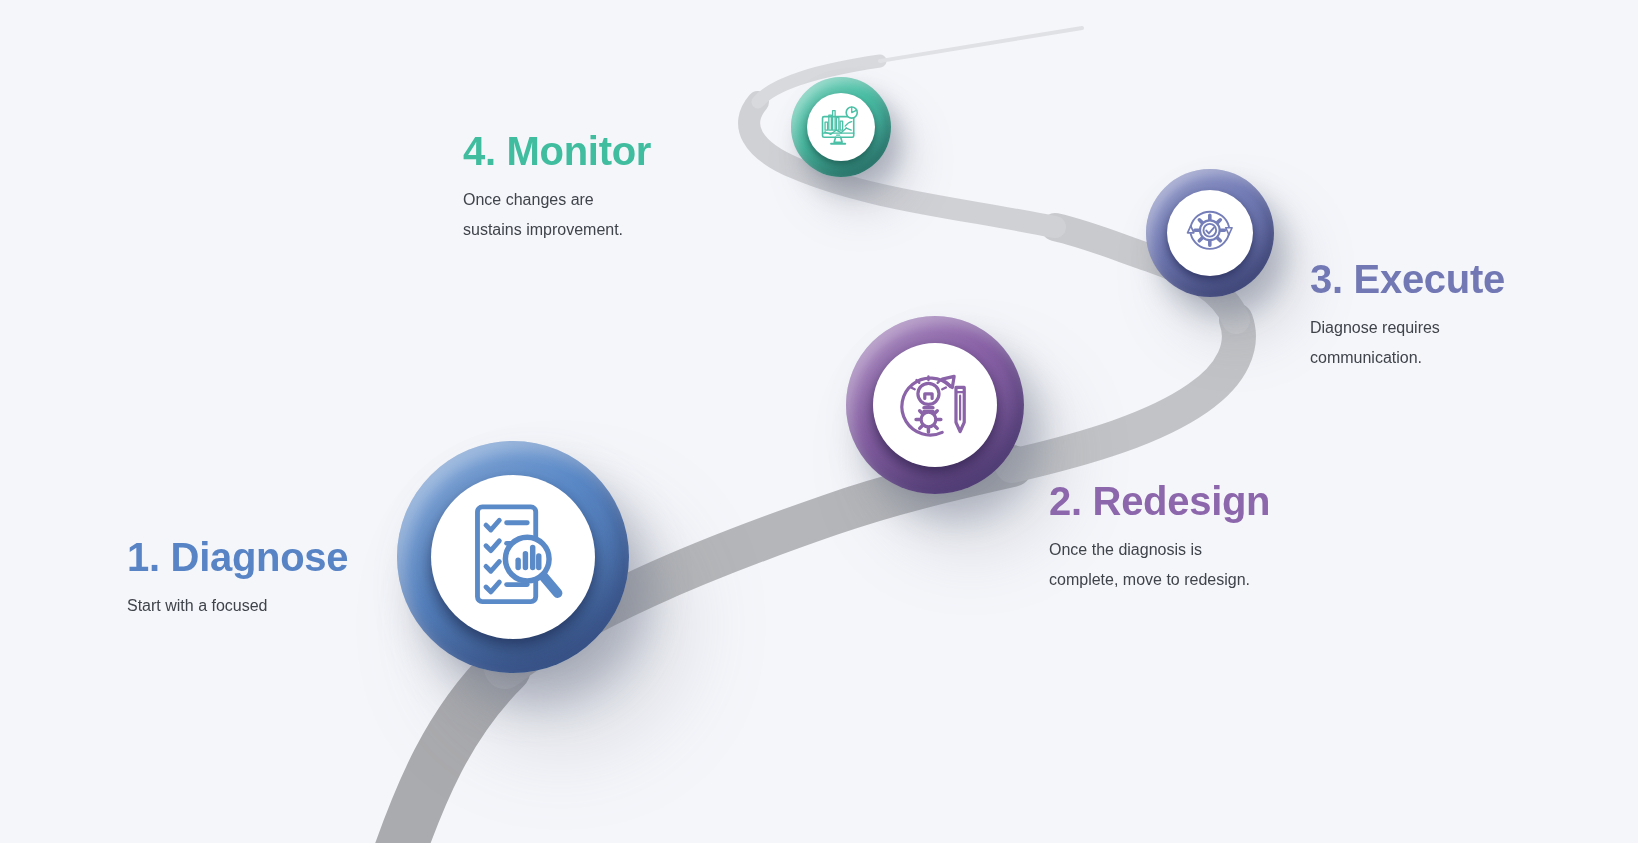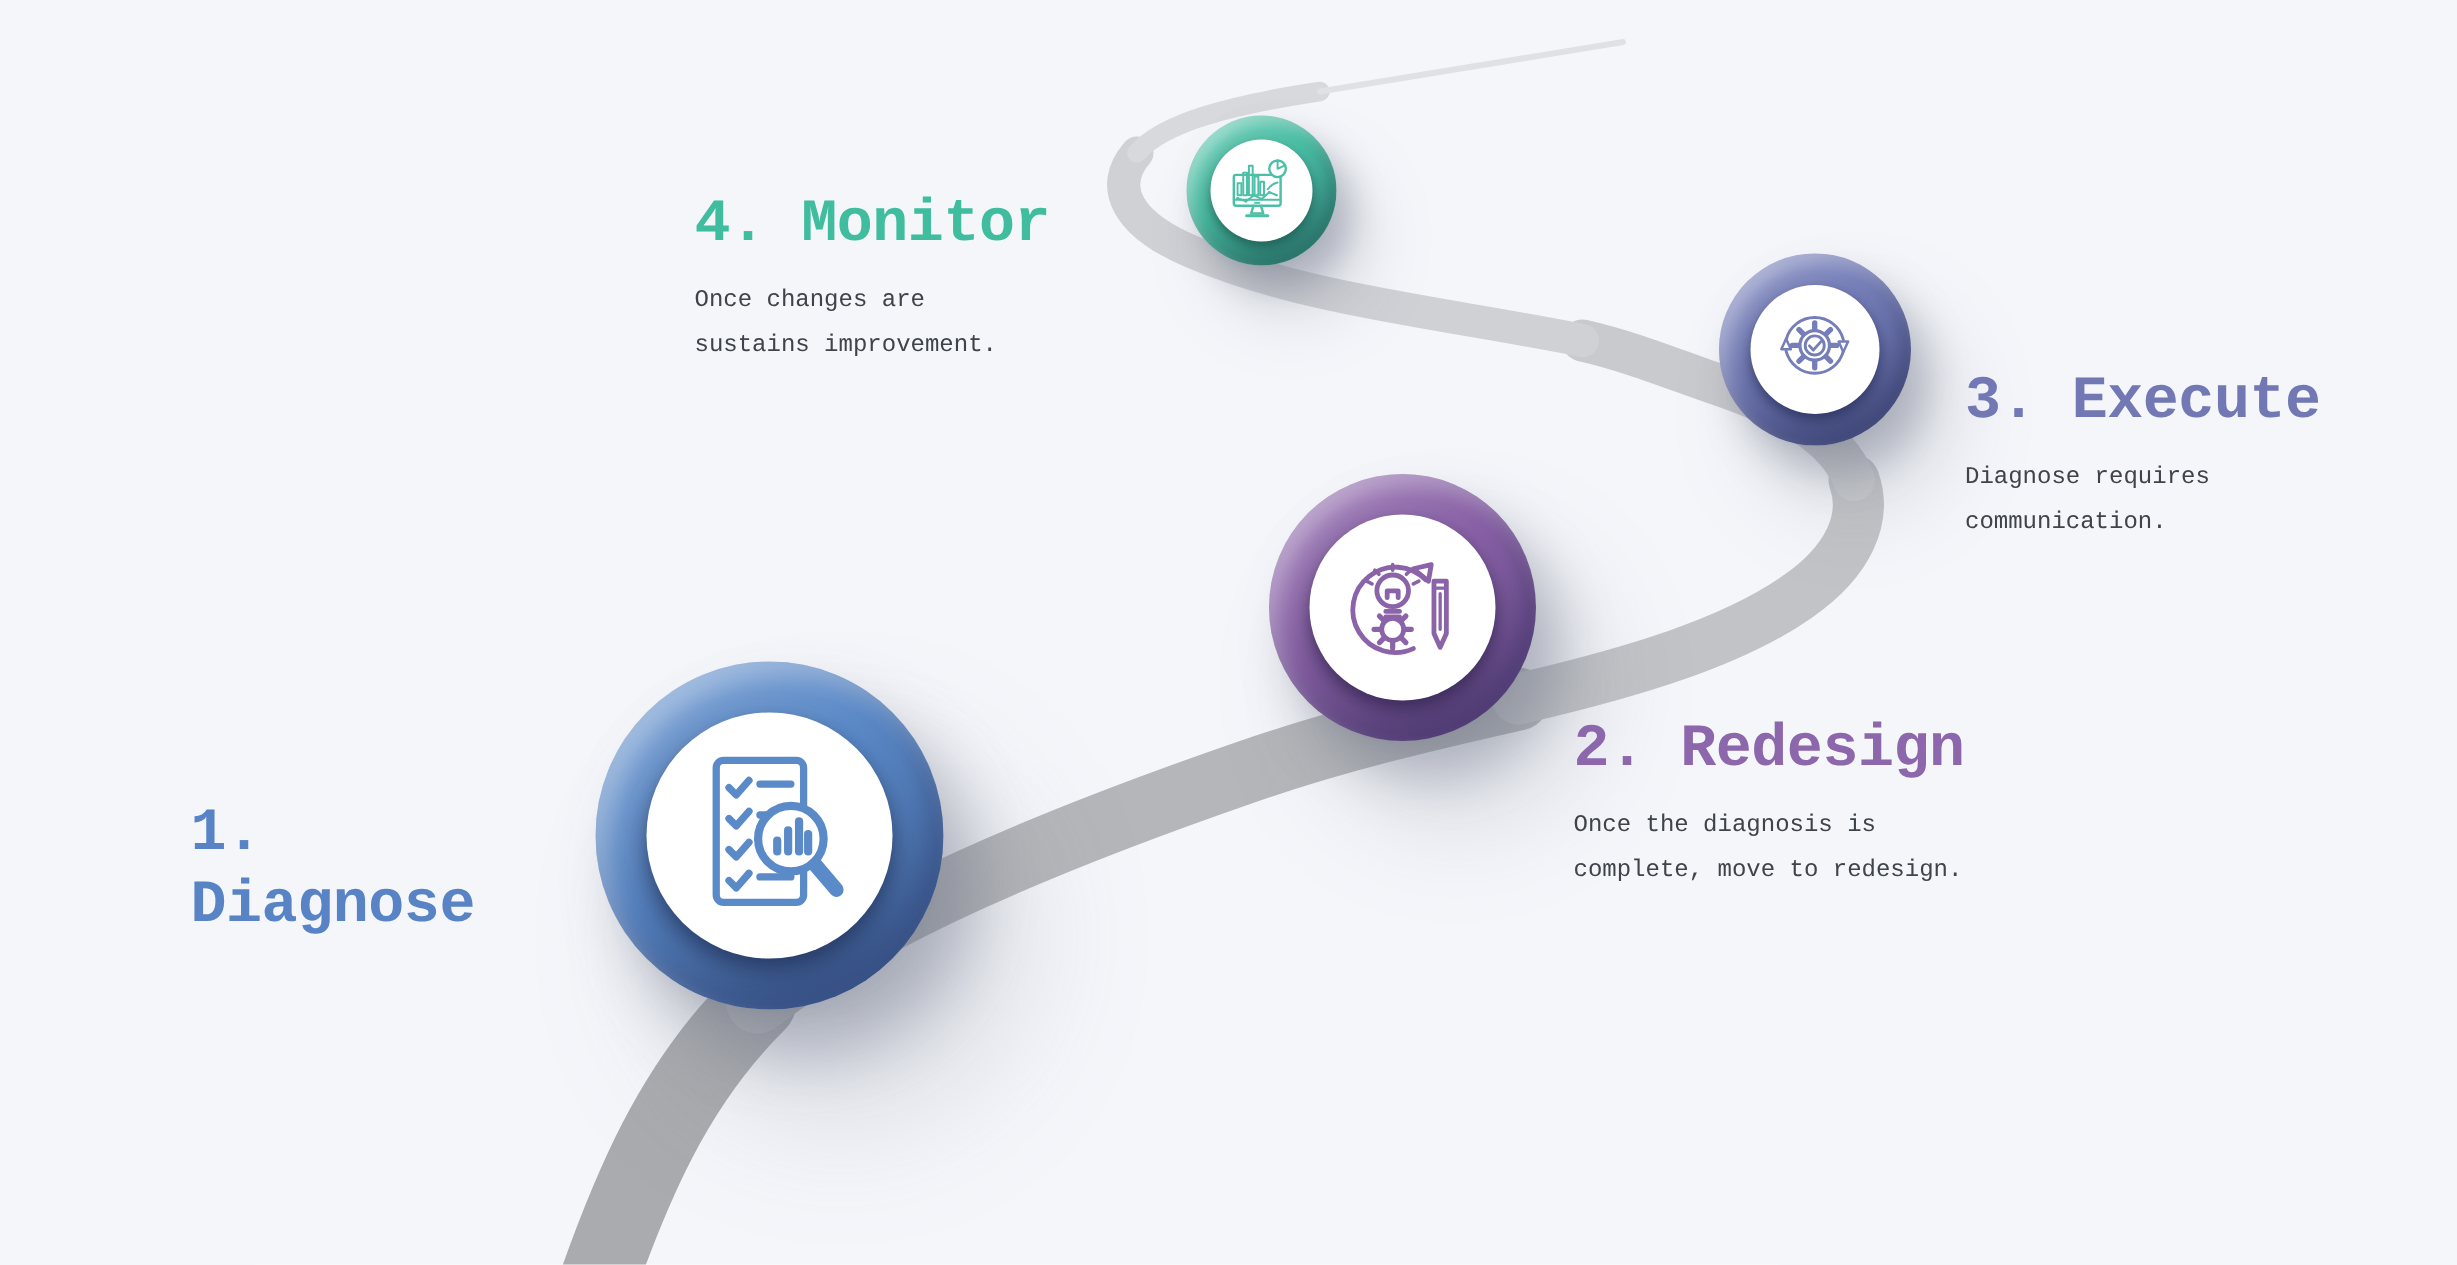--- a/index.html
+++ b/index.html
@@ -39,30 +39,30 @@
   .s1 .ring{box-shadow:inset 8px 10px 14px rgba(255,255,255,.30), inset -10px -16px 22px rgba(25,32,75,.38), 20px 30px 42px rgba(108,115,133,.42), 48px 68px 90px rgba(128,135,152,.26);}
   .s1 .disc{box-shadow:0 16px 26px rgba(22,30,65,.52), 0 5px 10px rgba(22,30,65,.30);}
   .s2 .ring{box-shadow:inset 6px 8px 12px rgba(255,255,255,.30), inset -8px -12px 18px rgba(30,25,70,.38), 16px 24px 34px rgba(108,115,133,.40), 36px 52px 70px rgba(128,135,152,.25);}
   .s2 .disc{box-shadow:0 12px 20px rgba(30,22,60,.50), 0 4px 8px rgba(30,22,60,.30);}
   .s3 .ring{box-shadow:inset 5px 6px 10px rgba(255,255,255,.30), inset -6px -10px 14px rgba(22,28,70,.40), 12px 18px 26px rgba(108,115,133,.40), 26px 40px 56px rgba(128,135,152,.25);}
   .s3 .disc{box-shadow:0 9px 16px rgba(22,28,70,.50), 0 3px 6px rgba(22,28,70,.30);}
   .s4 .ring{box-shadow:inset 4px 5px 8px rgba(255,255,255,.32), inset -5px -8px 12px rgba(15,60,55,.40), 10px 15px 22px rgba(108,115,133,.40), 20px 32px 44px rgba(128,135,152,.25);}
   .s4 .disc{box-shadow:0 7px 13px rgba(15,60,55,.48), 0 3px 5px rgba(15,60,55,.28);}
 
   
-  .stext{position:absolute;font-family:Liberation Mono, monospace;}
+  .stext{position:absolute;}
   .heading{
     font-size:40px;font-weight:800;line-height:48px;
     letter-spacing:-0.3px;color:var(--hc);
   }
   .desc{margin-top:10px;font-size:16px;line-height:30px;font-weight:500;color:#3f434a;}
   .line{white-space:nowrap;}
   .t1{left:127px;top:533px;width:260px;}
   .t2{left:1049px;top:477px;width:350px;}
-  .t3{left:1310px;top:245px;width:250px;}
+  .t3{left:1310px;top:255px;width:250px;}
   .t4{left:463px;top:127px;width:320px;}
 </style>
 </head>
 <body>
 
 <div class="canvas">
 
   <svg class="road" width="1638" height="843" viewBox="0 0 1638 843" fill="none">
     <path d="M390 880 C420 790 450 722 505 668" stroke="#aaabae" stroke-width="52" stroke-linecap="round"></path>
     <path d="M505 668 C580 610 700 560 830 515 C890 494 950 480 1012 466" stroke="#b5b6b9" stroke-width="42" stroke-linecap="round"></path>
@@ -165,20 +165,21 @@
             <path d="M30 83 h28" stroke-width="4"></path>
           </g>
         </svg>
       </div>
     </div>
   </div>
 
   <div class="stext t1" style="--c: #5b8ac8; --hc: #5884c6;">
     <div class="heading">1. Diagnose</div>
     <div class="desc">
+      <div class="line">Start with a focused</div>
     </div>
   </div>
 
   <div class="stext t2" style="--c: #8b63a8; --hc: #8d67ac;">
     <div class="heading">2. Redesign</div>
     <div class="desc">
       <div class="line">Once the diagnosis is</div>
       <div class="line">complete, move to redesign.</div>
     </div>
   </div>

